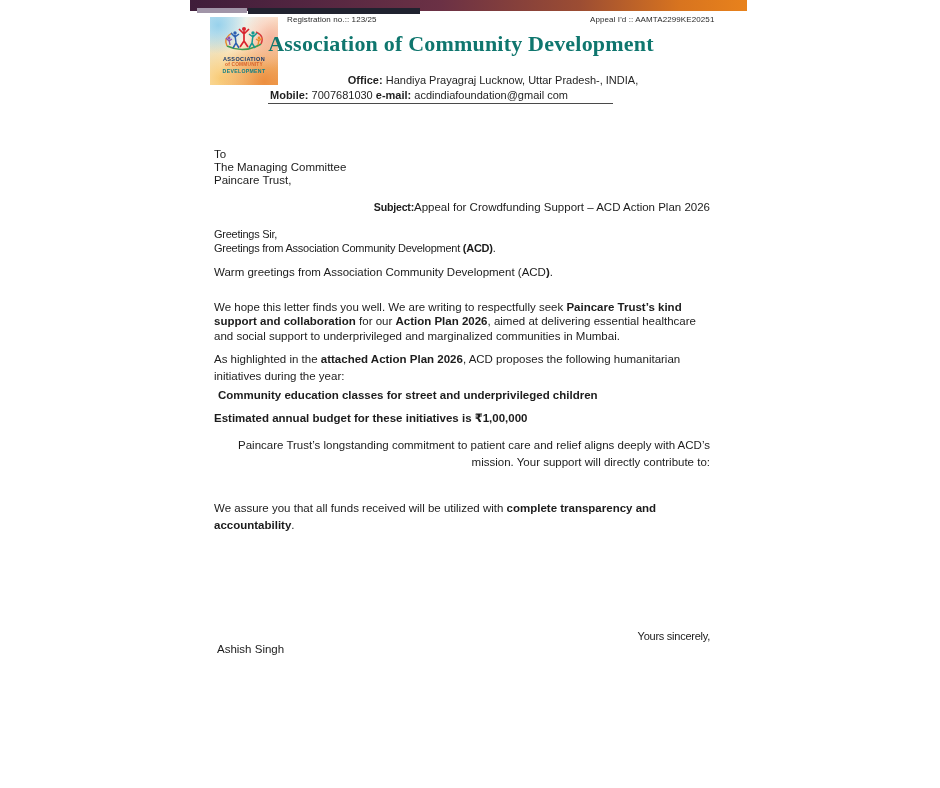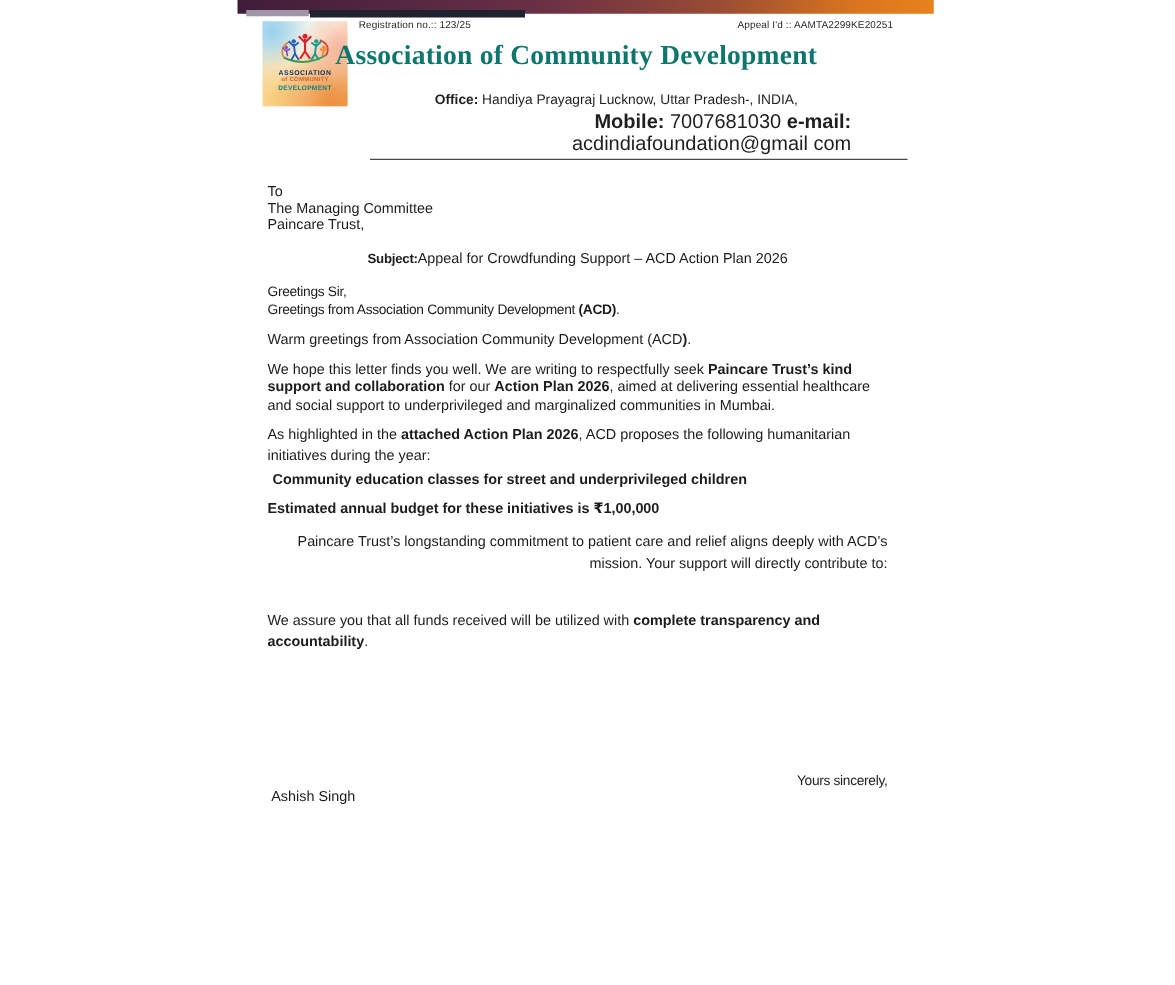--- a/index.html
+++ b/index.html
@@ -61,45 +61,45 @@
     text-align: center;
     font-family: "Liberation Serif", "DejaVu Serif", serif;
     font-weight: bold; font-size: 22px; color: #0f766e;
     letter-spacing: 0.2px;
   }
   .office-line {
     position: absolute; left: 278px; top: 74px; width: 430px;
     text-align: center; font-size: 11px; color: #1f1f1f;
   }
   .mobile-line {
-    position: absolute; left: 296px; top: 89px; width: 430px;
-    text-align: right; font-size: 16px; color: #1f1f1f;
+    position: absolute; left: 268px; top: 89px; width: 430px;
+    text-align: left; font-size: 11px; color: #1f1f1f;
   }
   .mobile-inner {
     display: inline-block;
     border-bottom: 1px solid #4a4a4a;
     padding: 0 45px 2px 2px;
   }
   .b { font-weight: bold; }
 
   
   .letter {
     position: absolute; left: 214px; top: 142px; width: 496px;
     font-size: 11.5px; color: #1c1c1c;
   }
   .addr { margin-top: 6px; line-height: 12.9px; }
-  .subject-line { margin-top: 14px; padding-left: 80px; line-height: 13.5px; }
+  .subject-line { margin-top: 14px; padding-left: 80px; line-height: 13.5px; text-align: right; }
   .subject-label {
     font-weight: bold; font-size: 10.6px; letter-spacing: -0.2px;
   }
   .cond { font-size: 11px; letter-spacing: -0.25px; line-height: 13.5px; }
   .salutation { margin-top: 14px; }
   .greeting { }
   .warm { margin-top: 11px; line-height: 13.5px; }
-  .para-hope { margin-top: 9px; line-height: 14.6px; }
+  .para-hope { margin-top: 20px; line-height: 14.6px; }
   .para-highlight { margin-top: 7px; line-height: 17px; }
   .initiative { margin-top: 4px; font-weight: bold; padding-left: 4px; line-height: 13.5px; }
   .budget { margin-top: 10px; font-weight: bold; line-height: 13.5px; }
   .para-commitment { margin-top: 11px; line-height: 17px; text-align: right; }
   .para-assure { margin-top: 29px; line-height: 17px; }
   .closing { margin-top: 96px; text-align: right; }
   .signature { padding-left: 3px; line-height: 12.9px; }
 </style>
 </head>
 <body>

